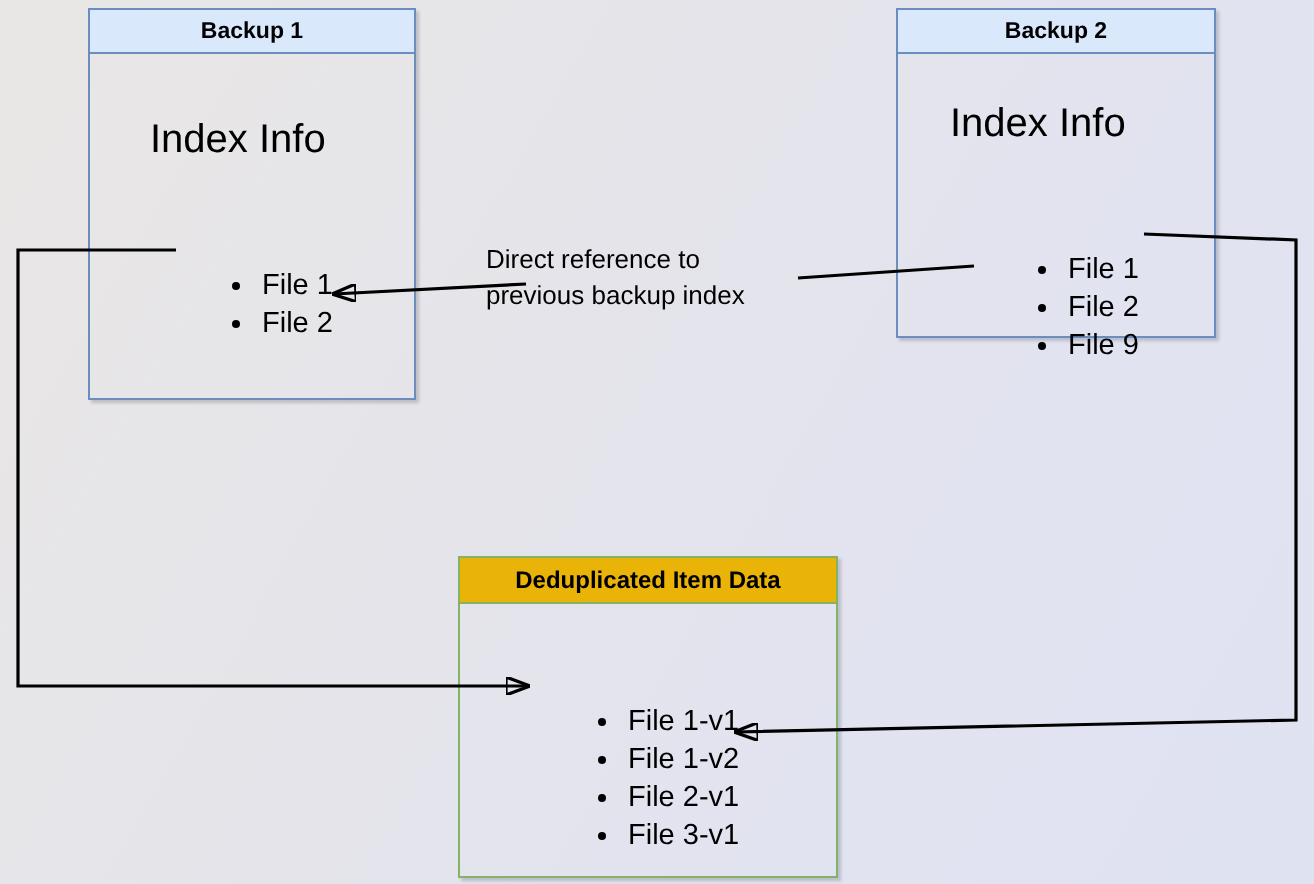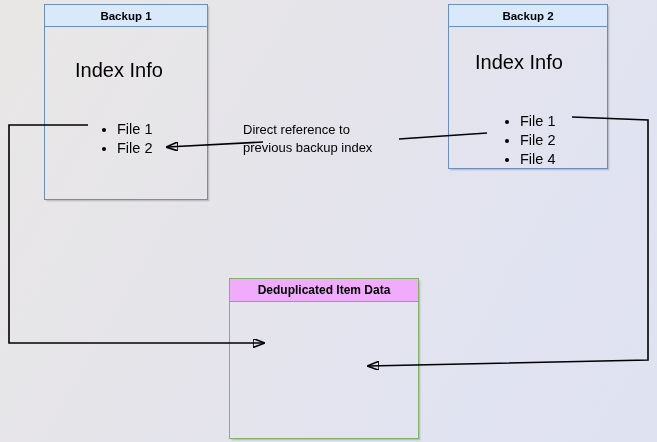--- a/index.html
+++ b/index.html
@@ -20,29 +20,29 @@
   }
   .box.blue{border-color:#6c8ebf;}
   .box.green{border-color:#82b366;}
   .box-header{
     text-align:center;
     font-weight:bold;
     border-bottom:1px solid;
     box-sizing:border-box;
   }
   .blue .box-header{background:#dae8fc;border-color:#6c8ebf;height:22px;line-height:22px;font-size:11.5px;}
-  .green .box-header{background:#f0abfc;border-color:#82b366;height:23px;line-height:23px;font-size:12px;text-align:center;}
+  .green .box-header{background:#eab308;border-color:#82b366;height:23px;line-height:23px;font-size:12px;text-align:center;}
   #backup1-box{left:44px;top:4px;width:164px;height:196px;}
   #backup2-box{left:448px;top:4px;width:160px;height:165px;}
   #dedup-box{left:229px;top:278px;width:190px;height:161px;}
   .index-label{position:absolute;font-size:20px;line-height:17px;}
   #backup1-box .index-label{left:30px;top:57px;}
   #backup2-box .index-label{left:26px;top:49px;}
   ul.filelist{
-    position:absolute;margin:4px;list-style:disc outside;
+    position:absolute;margin:18px;list-style:disc outside;
     font-size:14.5px;line-height:19px;
   }
   #backup1-box ul.filelist{top:111px;left:0;padding-left:68px;}
   #backup2-box ul.filelist{top:103px;left:0;padding-left:67px;}
   #dedup-box ul.filelist{top:55px;left:0;padding-left:66px;}
   .annotation{
     position:absolute;left:243px;top:121px;width:164px;
     text-align:left;font-size:13px;line-height:17.5px;
     white-space:pre-line;
   }
@@ -62,26 +62,32 @@
       <li>File 2</li>
     </ul>
   </div>
 
   <div class="box blue" id="backup2-box">
     <div class="box-header">Backup 2</div>
     <div class="index-label">Index Info</div>
     <ul class="filelist">
       <li>File 1</li>
       <li>File 2</li>
-      <li>File 4</li>
+      <li>File 9</li>
     </ul>
   </div>
 
   <div class="box green" id="dedup-box">
     <div class="box-header">Deduplicated Item Data</div>
+    <ul class="filelist">
+      <li>File 1-v1</li>
+      <li>File 1-v2</li>
+      <li>File 2-v1</li>
+      <li>File 3-v1</li>
+    </ul>
   </div>
 
   <div class="annotation">Direct reference to
 previous backup index</div>
 
   <svg class="arrows" width="657" height="442" viewBox="0 0 657 442">
     <defs>
       <marker id="arrowhead" markerUnits="userSpaceOnUse" viewBox="0 0 12 9" markerWidth="12" markerHeight="9" refX="11" refY="4.5" orient="auto">
         <path d="M0,0 L12,4.5 L0,9 z" fill="#000" stroke="none"></path>
       </marker>

